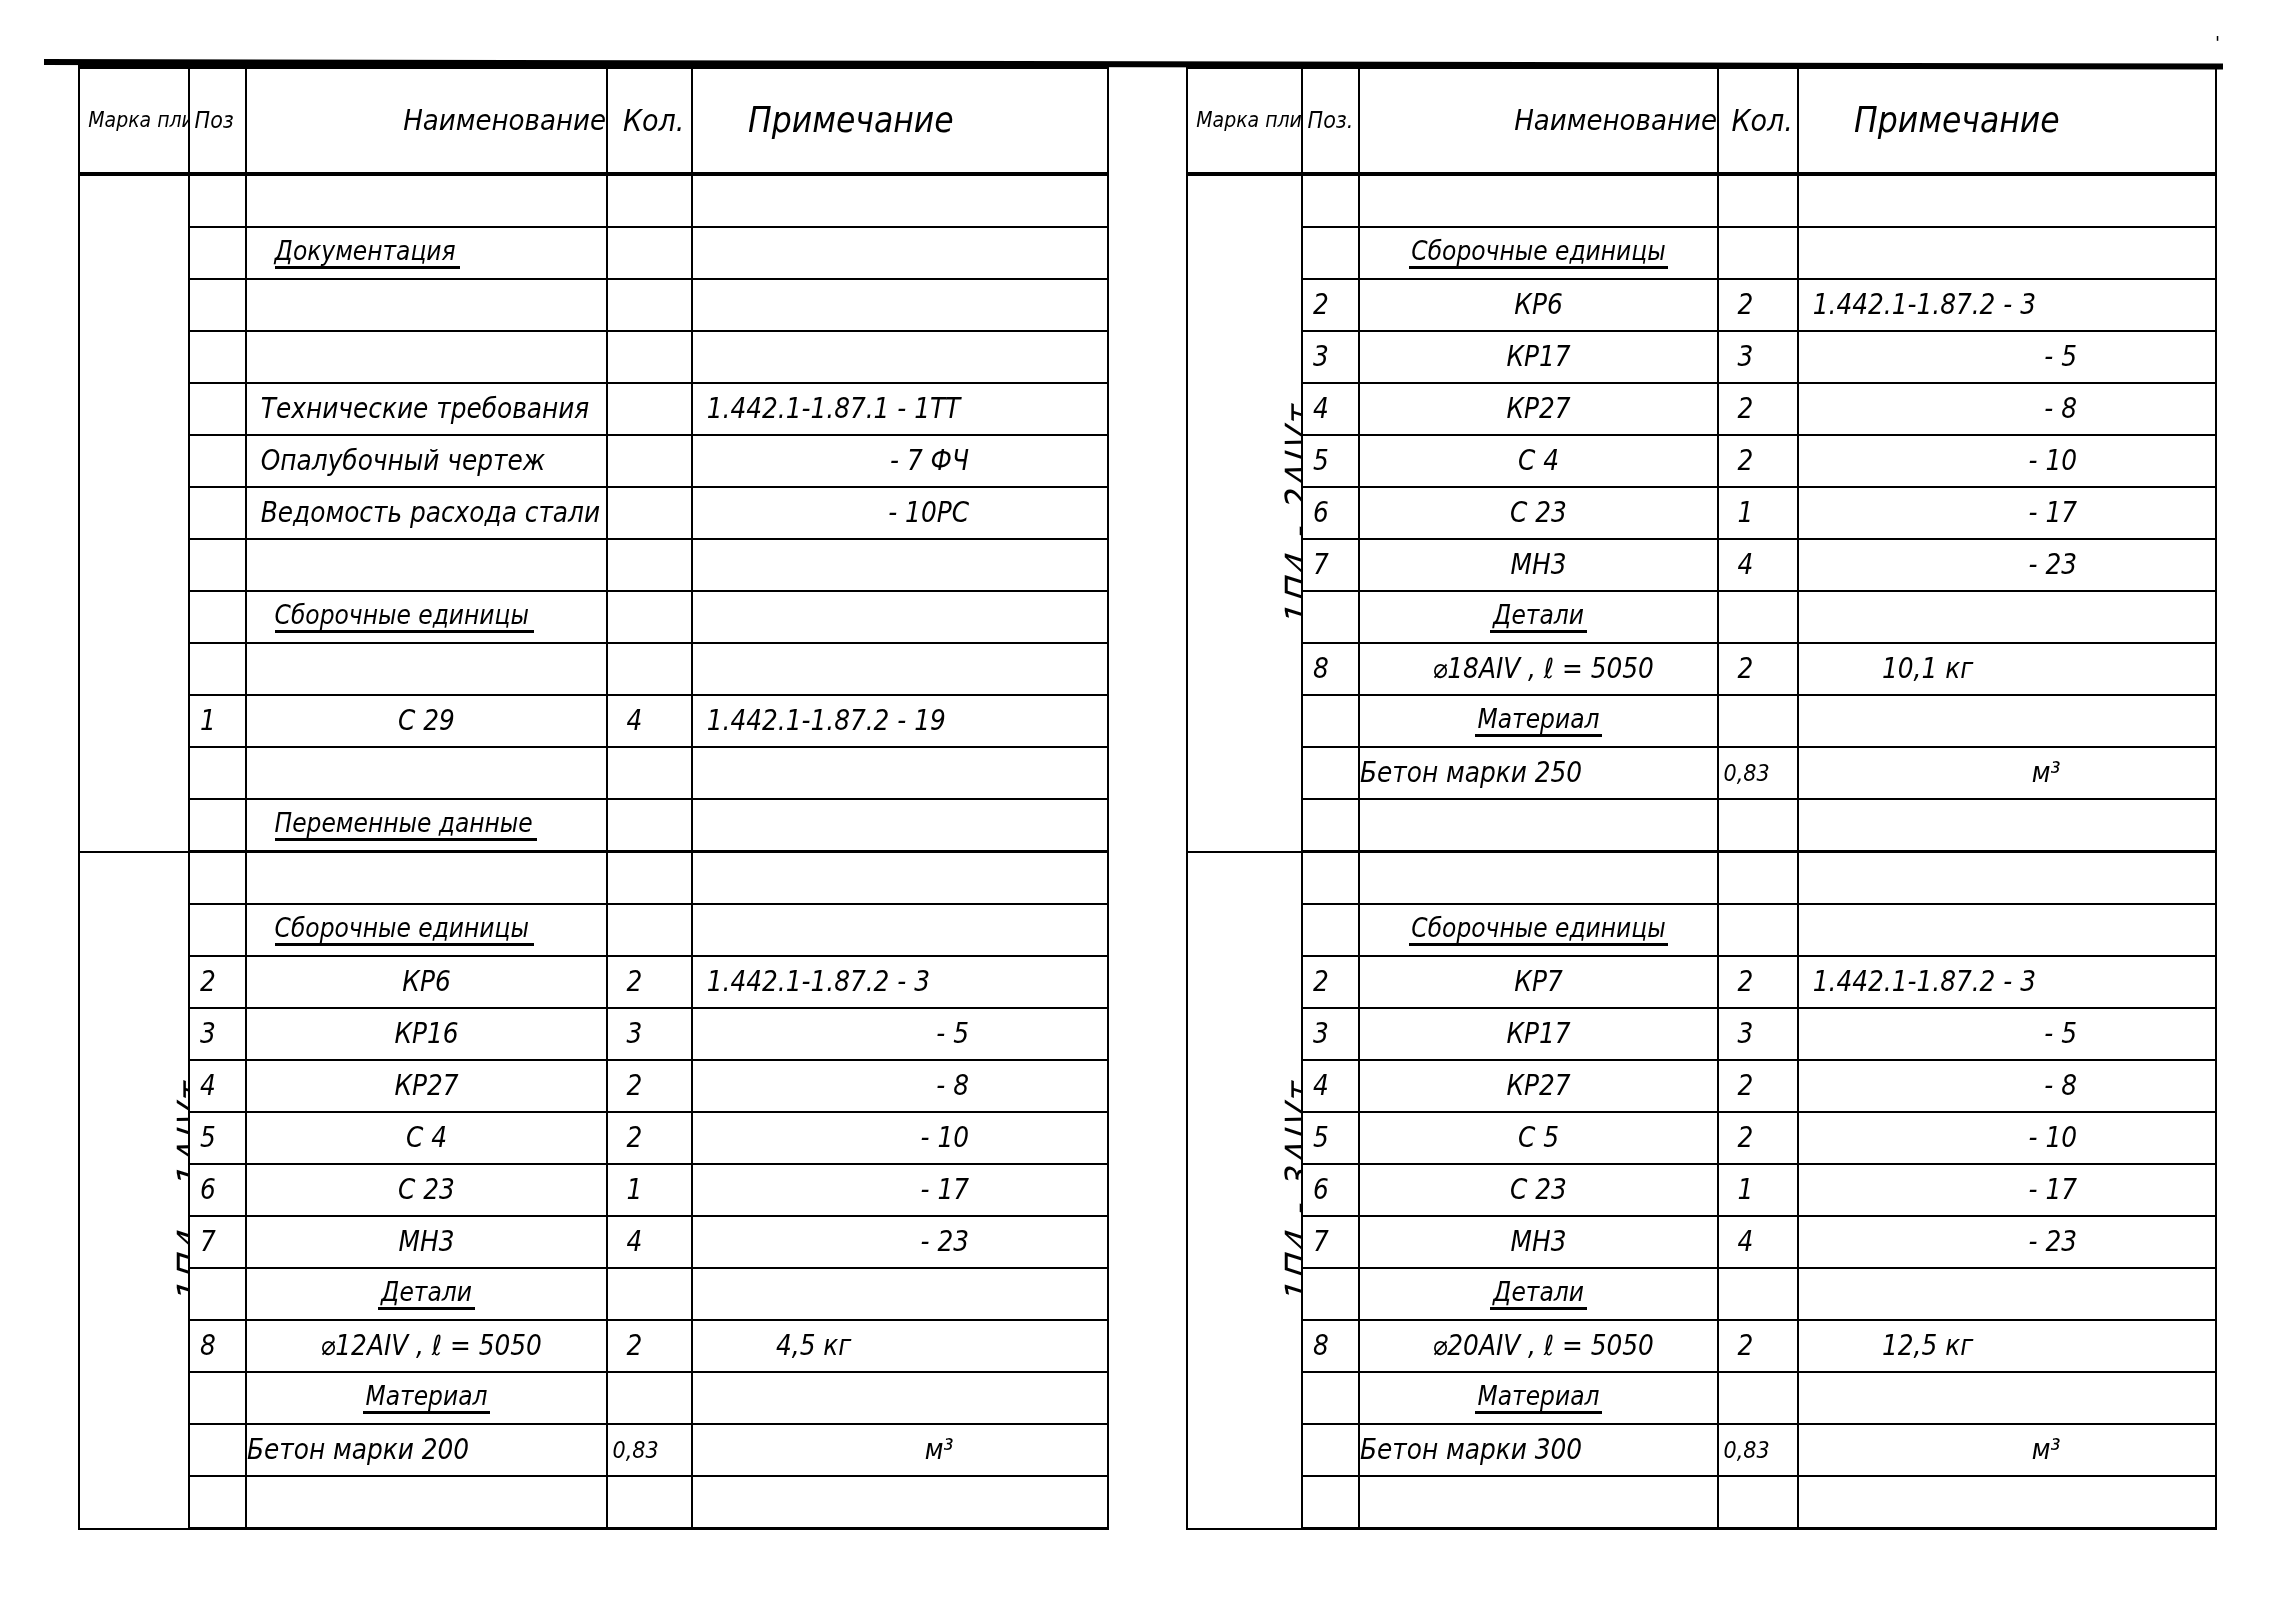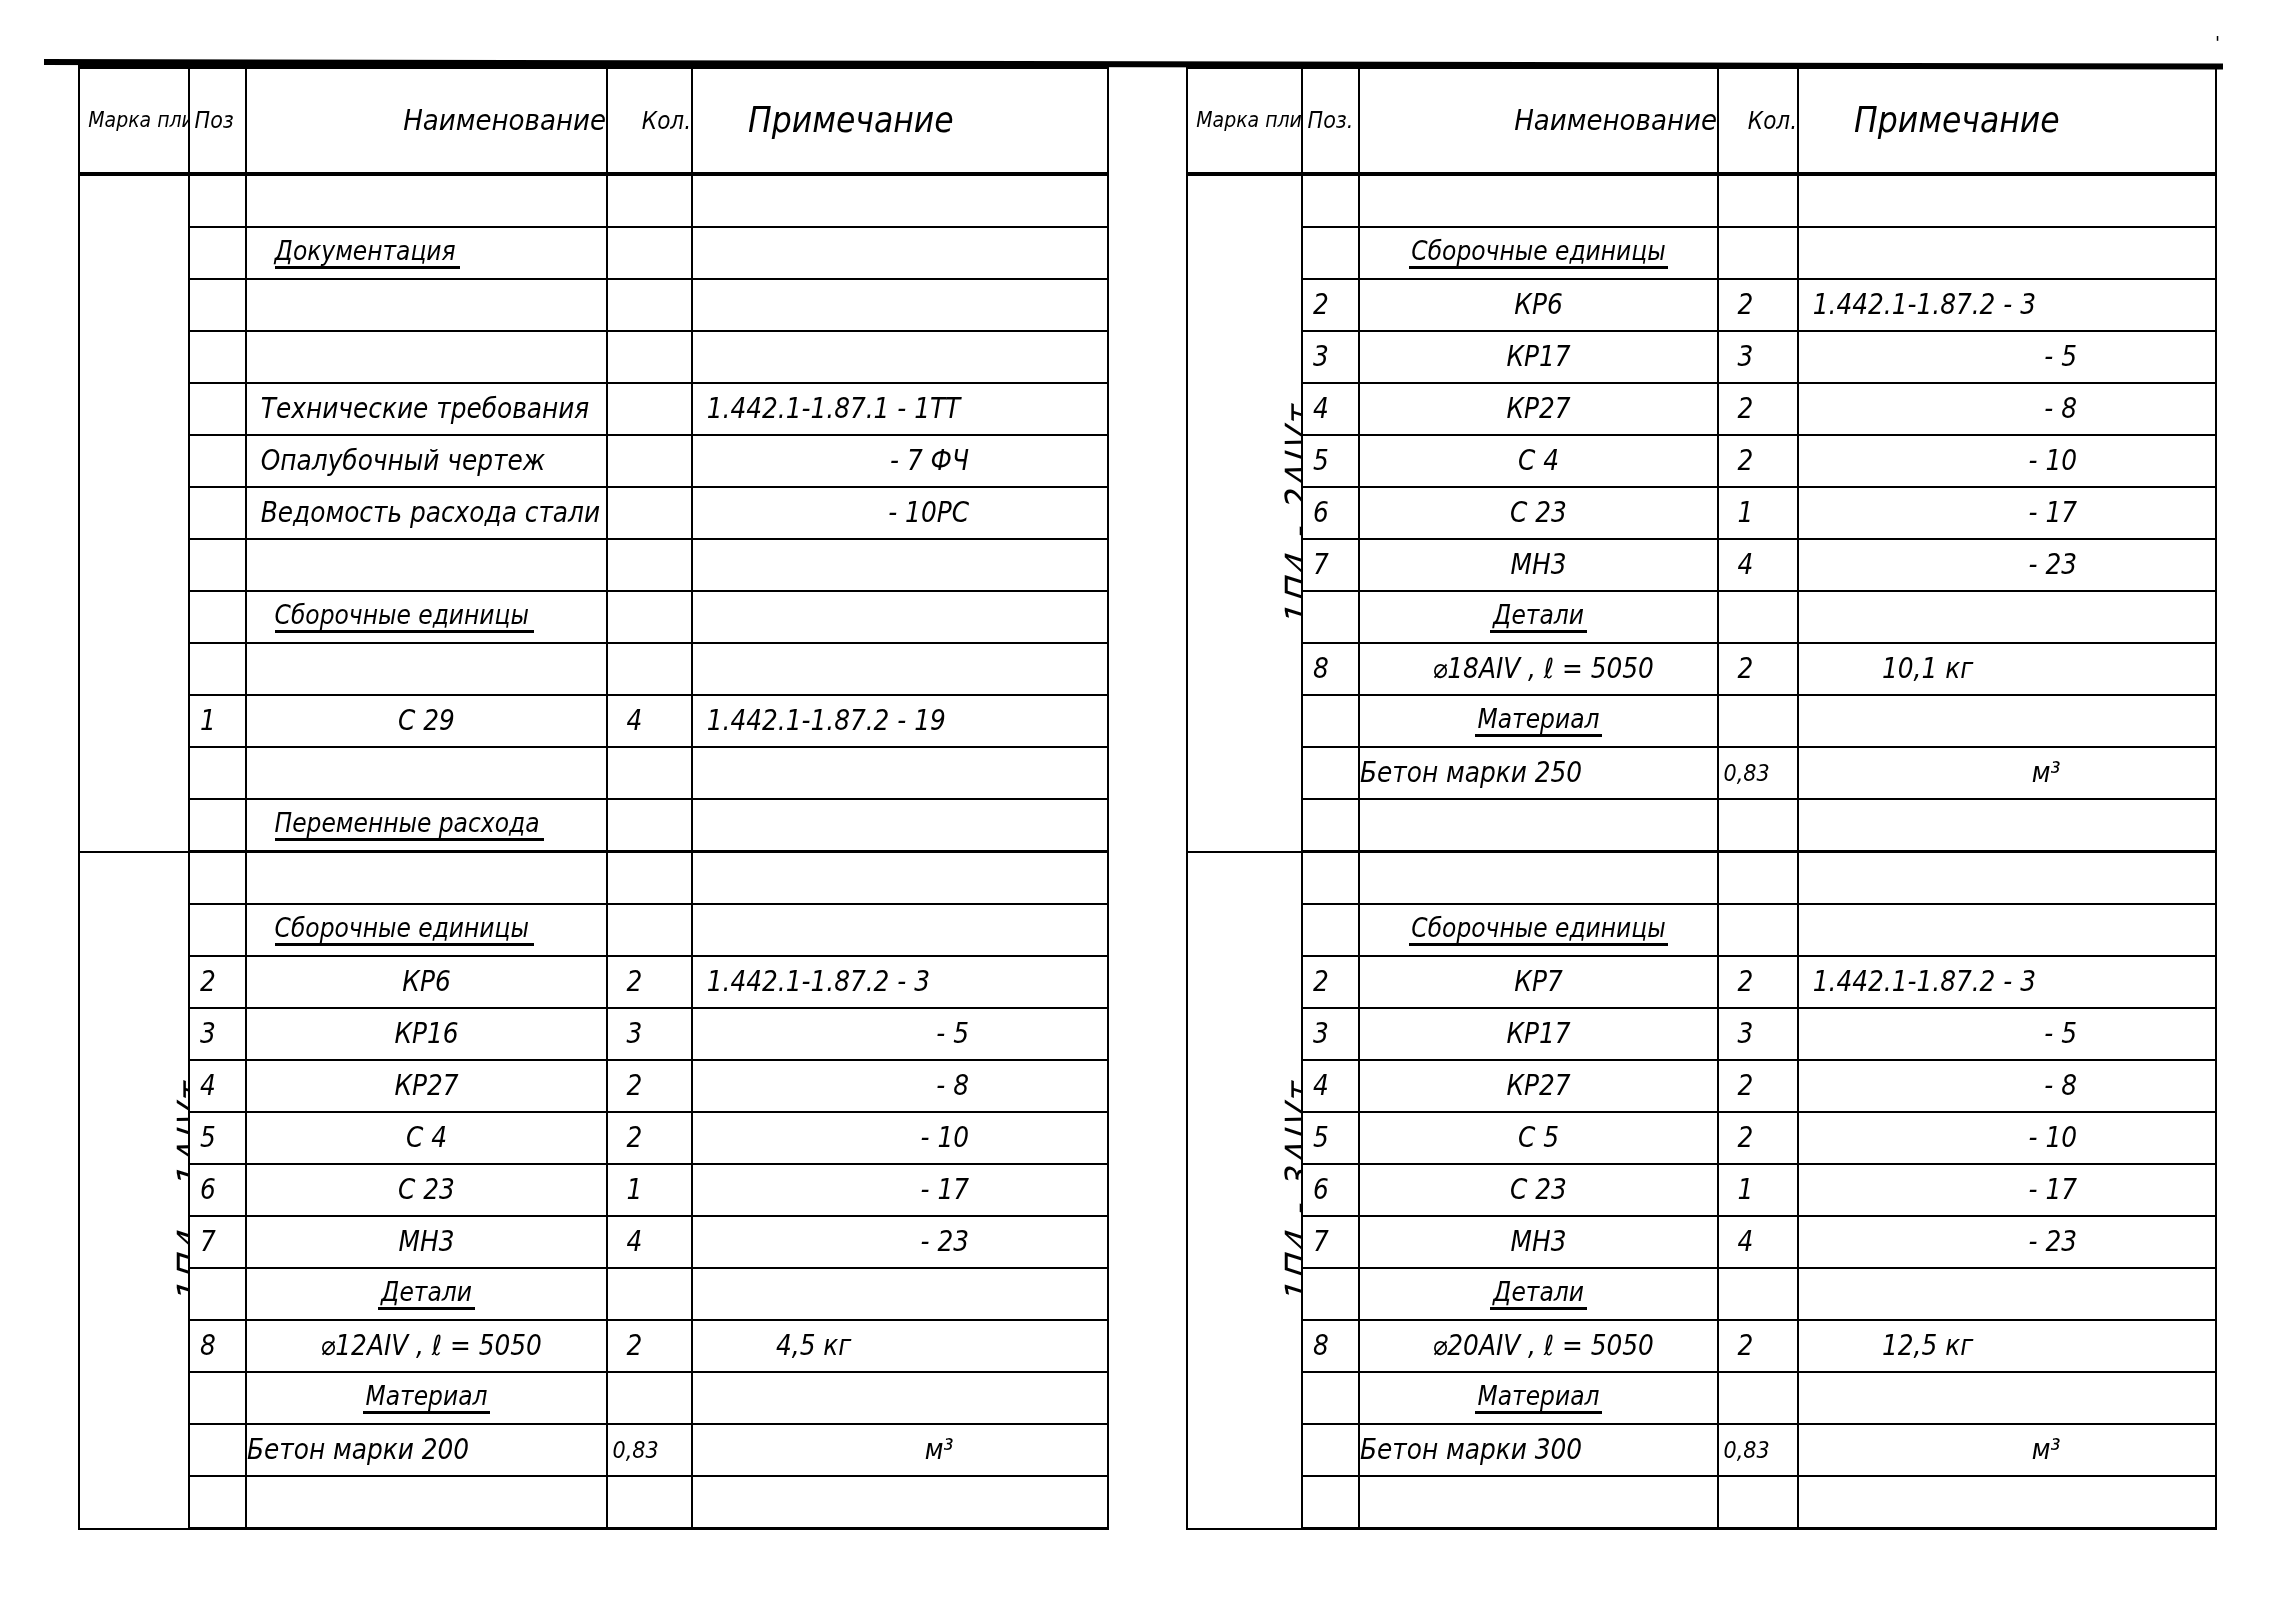--- a/index.html
+++ b/index.html
@@ -23,21 +23,21 @@
     border: 2.3px solid #000; padding: 0; height: 50px;
     font-style: italic; font-weight: normal;
     font-family: "DejaVu Sans Condensed", "DejaVu Sans", sans-serif;
     font-size: 27.6px; line-height: 1; vertical-align: middle; overflow: hidden;
     white-space: nowrap;
   }
   .spec-table thead th { height: 103px; border-top-width: 5.5px; border-bottom-width: 4.6px; }
   .spec-table th.col-mark { font-size: 21px; line-height: 1.25; text-align: left; padding-left: 8.3px; }
   .spec-table th.col-pos { font-size: 23px; text-align: left; padding-left: 4.6px; }
   .spec-table th.col-name { text-align: right; padding-left: 37px; font-size: 29px; margin-left: 23px; }
-  .spec-table th.col-qty { text-align: right; padding-left: 8.3px; font-size: 24px; }
+  .spec-table th.col-qty { text-align: center; padding-left: 8.3px; font-size: 30px; }
   .spec-table th.col-note { text-align: left; padding-left: 55px; font-size: 35px; }
   .spec-table tbody tr.group-end td { border-bottom-width: 3.7px; }
   .mark-cell { text-align: center; position: relative; }
   .mark-cell .vtext {
     display: inline-block; transform: rotate(-90deg) skewX(-8deg);
     font-size: 36px; letter-spacing: 2.8px; white-space: nowrap;
   }
   .pos { text-align: left; padding-left: 10px !important; font-size: 27px; }
   .name-left { text-align: left; padding-left: 13.8px !important; font-size: 26px; }
   .name-center { text-align: center; font-size: 30px; }
@@ -149,21 +149,21 @@
         <td class="note-left">1.442.1-1.87.2 - 19</td>
       </tr>
       <tr>
         <td class="pos"></td>
         <td class="name-center"></td>
         <td class="qty"></td>
         <td class="note-right"></td>
       </tr>
       <tr class="group-end">
         <td class="pos"></td>
-        <td class="name-section"><span>Переменные расхода</span></td>
+        <td class="name-section"><span>Переменные данные</span></td>
         <td class="qty"></td>
         <td class="note-right"></td>
       </tr>
       <tr>
         <td class="mark-cell" rowspan="13"><span class="vtext">1П4 - 1АIVт</span></td>
         <td class="pos"></td>
         <td class="name-center"></td>
         <td class="qty"></td>
         <td class="note-right"></td>
       </tr>

